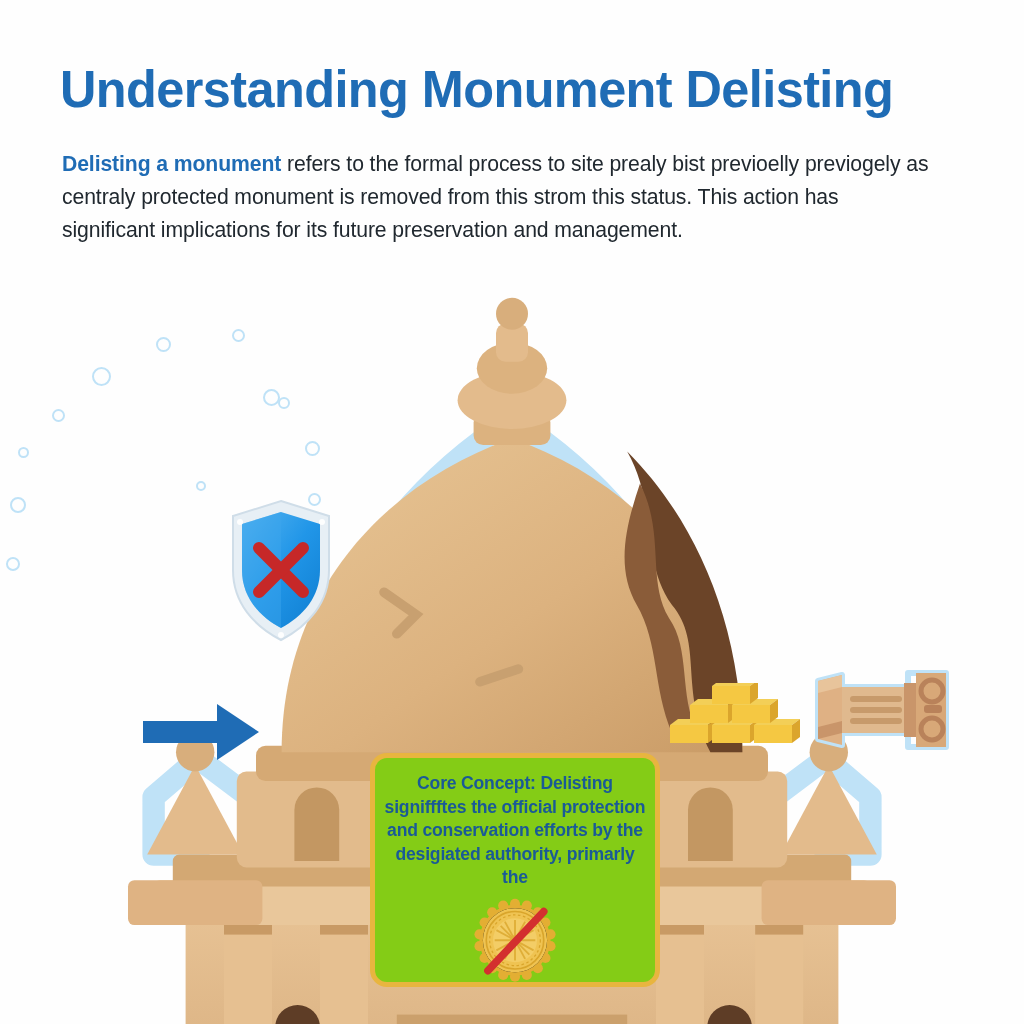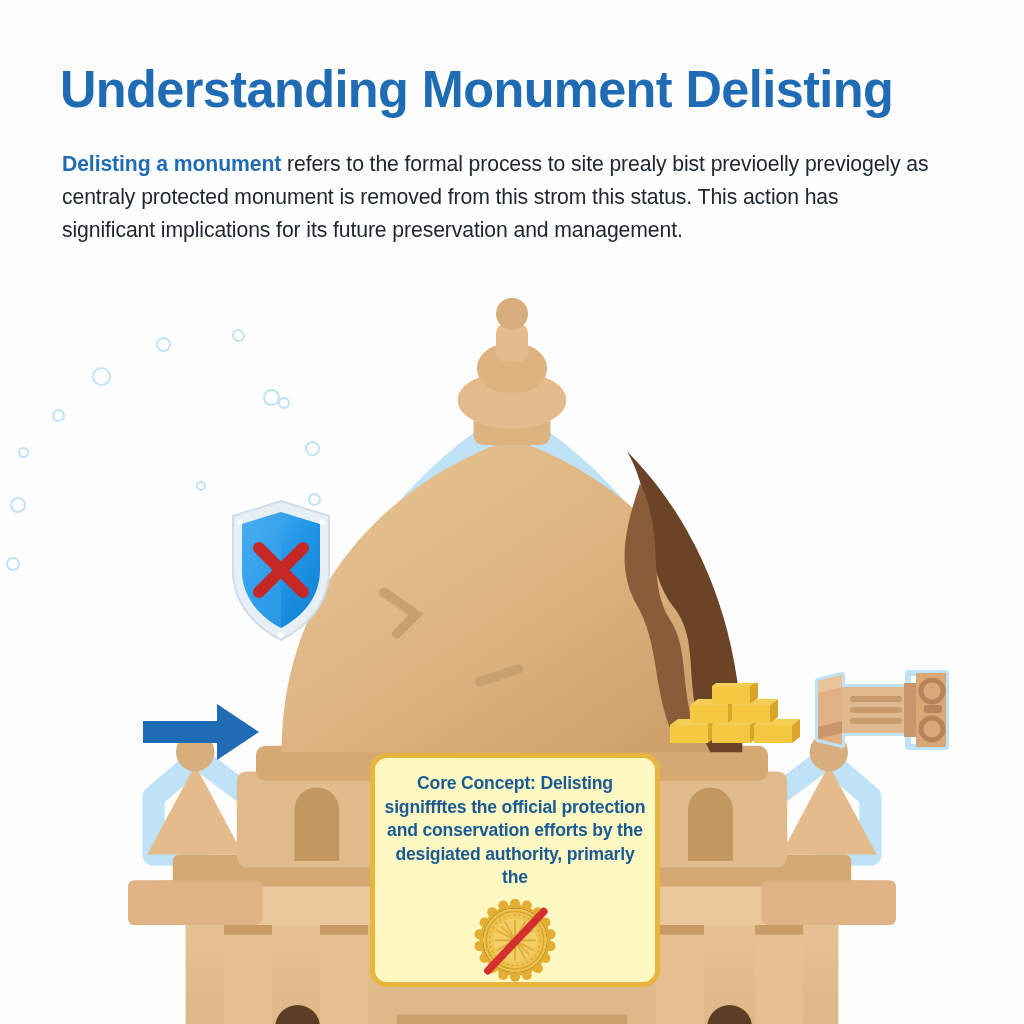--- a/index.html
+++ b/index.html
@@ -105,21 +105,21 @@
   }
 
   
   #core-concept-box {
     position: absolute;
     left: 370px;
     top: 468px;
     width: 290px;
     height: 234px;
     box-sizing: border-box;
-    background: #fef9c3;
+    background: #84cc16;
     border: 5px solid #e8b53f;
     border-radius: 17px;
     display: flex;
     flex-direction: column;
     align-items: center;
     padding-top: 14px;
   }
   #core-concept-text {
     width: 262px;
     text-align: center;

